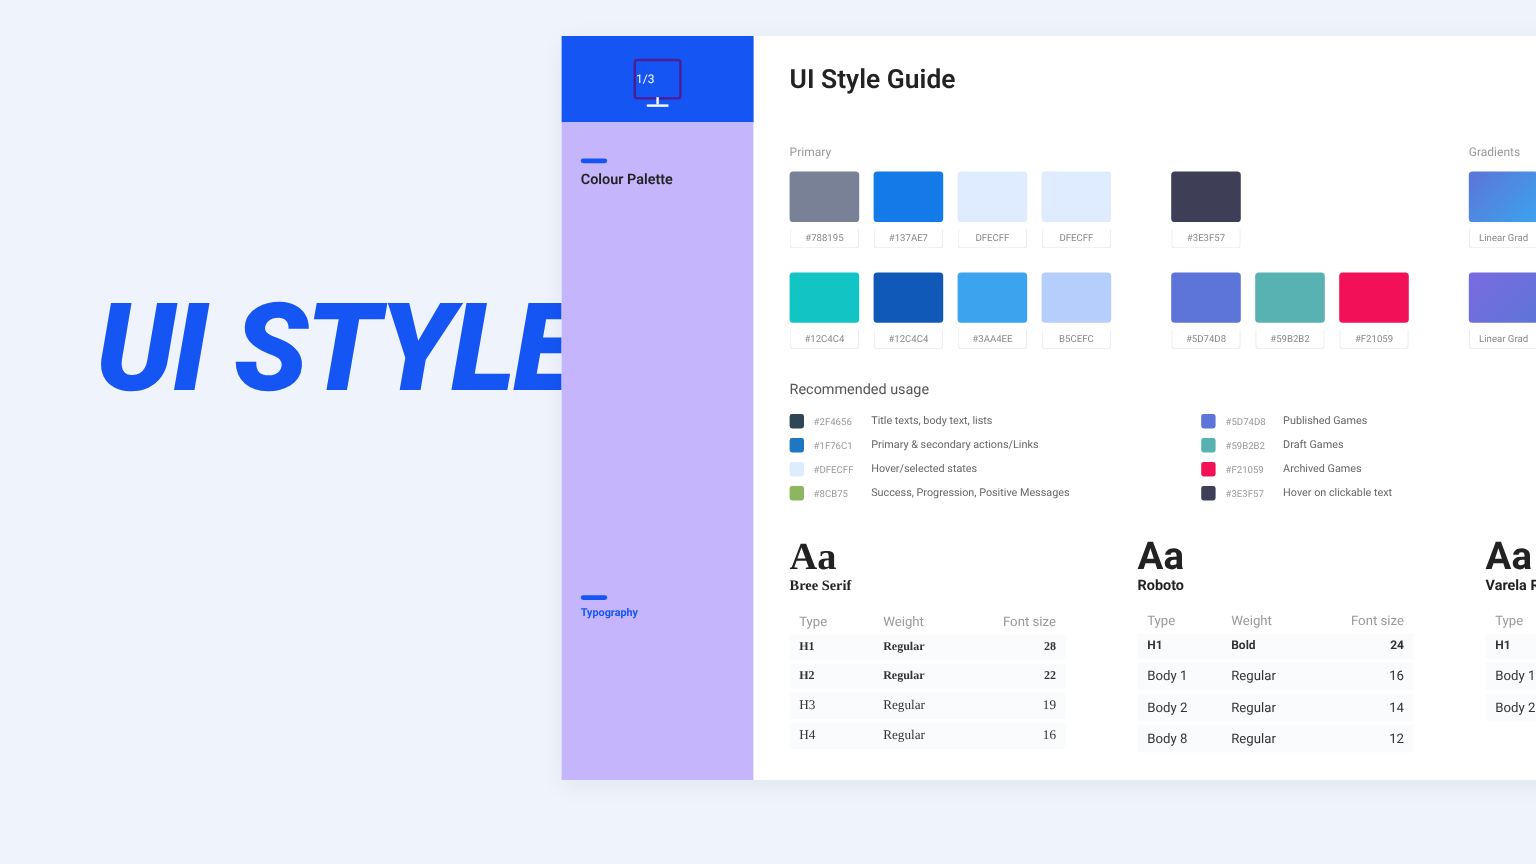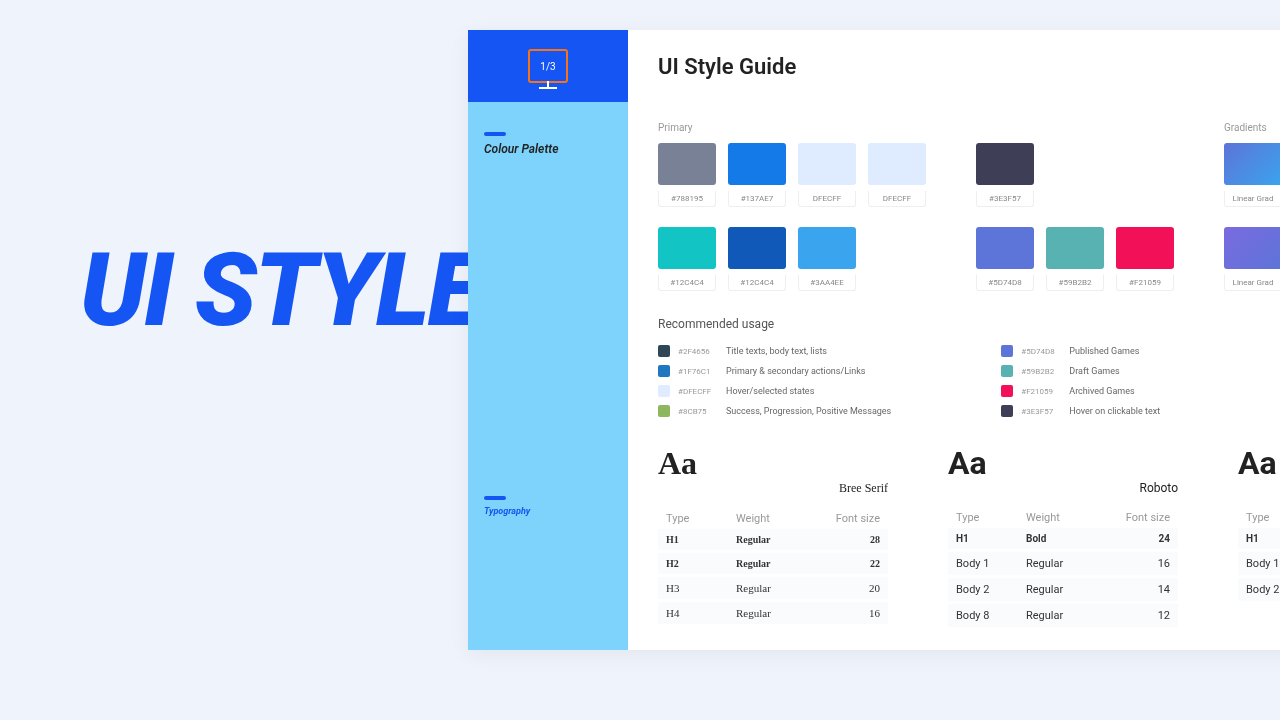--- a/index.html
+++ b/index.html
@@ -34,24 +34,24 @@
   }
   .logo-block {
     width: 160px;
     background: #1555f3;
     display: flex;
     align-items: center;
     justify-content: center;
   }
   .monitor-icon {
     width: 40px; height: 34px;
-    border: 2px solid #f97316;
+    border: 2px solid #4c1d95;
     border-radius: 3px;
     position: relative;
-    display: flex; align-items: center; justify-content: center;
+    display: flex; align-items: center; justify-content: flex-start;
   }
   .monitor-icon::after {
     content: "";
     position: absolute;
     bottom: -8px; left: 50%; transform: translateX(-50%);
     width: 18px; height: 2px; background: #fff;
   }
   .monitor-icon::before {
     content: "";
     position: absolute;
@@ -67,23 +67,22 @@
     font-size: 22px;
     font-weight: 600;
     color: #222;
   }
 
   .body-row {
     display: flex;
   }
   .sidebar {
     width: 160px;
-    background: #7dd3fc;
+    background: #c4b5fd;
     padding: 30px 16px;
-    font-style: italic;
   }
   .sidebar-item {
     margin-bottom: 340px;
   }
   .sidebar-accent {
     width: 22px; height: 4px; background:#1555f3; border-radius:2px; margin-bottom:6px;
   }
   .sidebar-label { font-size: 12px; font-weight:600; color:#222; }
   .sidebar-label.small { font-size:9px; color:#1555f3; font-weight:700; }
 
@@ -125,21 +124,21 @@
   .usage-hex { color:#999; font-size:8px; min-width:40px; }
 
   .typo-section {
     margin-top:30px;
     display:flex;
     gap:60px;
   }
   .font-col { width:230px; }
   .font-sample { font-size:32px; font-weight:700; color:#222; line-height:1; }
   .font-sample.serif { font-family: Georgia, 'Times New Roman', serif; }
-  .font-name { font-size:12px; font-weight:400; color:#222; margin-top:2px; margin-bottom:12px;text-align:right; }
+  .font-name { font-size:12px; font-weight:700; color:#222; margin-top:2px; margin-bottom:12px; }
   .font-name.serif { font-family: Georgia, serif; }
   .type-header { display:flex; font-size:11px; color:#999; padding:4px 8px; }
   .type-row { display:flex; align-items:center; padding:5px 8px; background:#fafbfc; margin-bottom:3px; font-size:11px; color:#333; }
   .type-row.big { font-weight:700; font-size:10px; }
   .tc1 { flex:0 0 70px; }
   .tc2 { flex:1; }
   .tc3 { flex:0 0 50px; text-align:right; }
   .serif .type-row { font-family: Georgia, serif; }
 </style>
 </head>
@@ -201,20 +200,24 @@
                   <div class="swatch-label">#12C4C4</div>
                 </div>
                 <div class="swatch">
                   <div class="swatch-color" style="background: rgb(17, 89, 184);"></div>
                   <div class="swatch-label">#12C4C4</div>
                 </div>
                 <div class="swatch">
                   <div class="swatch-color" style="background: rgb(58, 164, 238);"></div>
                   <div class="swatch-label">#3AA4EE</div>
                 </div>
+                <div class="swatch">
+                  <div class="swatch-color" style="background: rgb(181, 206, 252);"></div>
+                  <div class="swatch-label">B5CEFC</div>
+                </div>
               </div>
             </div>
         </div>
 
         <div class="palette-col">
           <div class="section-label">&nbsp;</div>
           <div class="swatch-grid" id="g2">
               <div class="swatch-row">
                 <div class="swatch">
                   <div class="swatch-color" style="background: rgb(62, 63, 87);"></div>
@@ -322,21 +325,21 @@
               <div class="tc3">28</div>
             </div>
             <div class="type-row big">
               <div class="tc1">H2</div>
               <div class="tc2">Regular</div>
               <div class="tc3">22</div>
             </div>
             <div class="type-row">
               <div class="tc1">H3</div>
               <div class="tc2">Regular</div>
-              <div class="tc3">20</div>
+              <div class="tc3">19</div>
             </div>
             <div class="type-row">
               <div class="tc1">H4</div>
               <div class="tc2">Regular</div>
               <div class="tc3">16</div>
             </div>
           </div>
           <div class="font-col">
             <div class="font-sample">Aa</div>
             <div class="font-name">Roboto</div>

